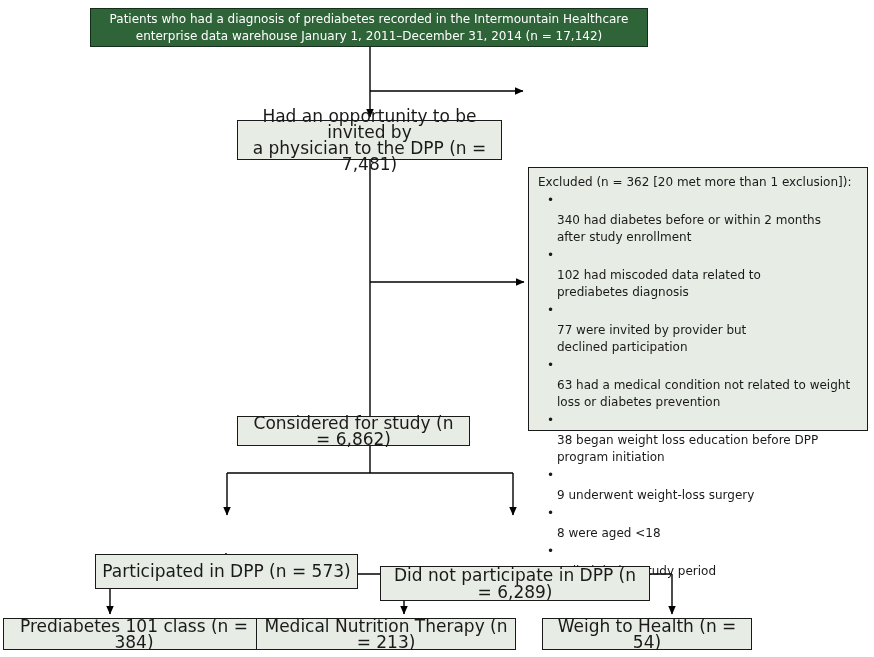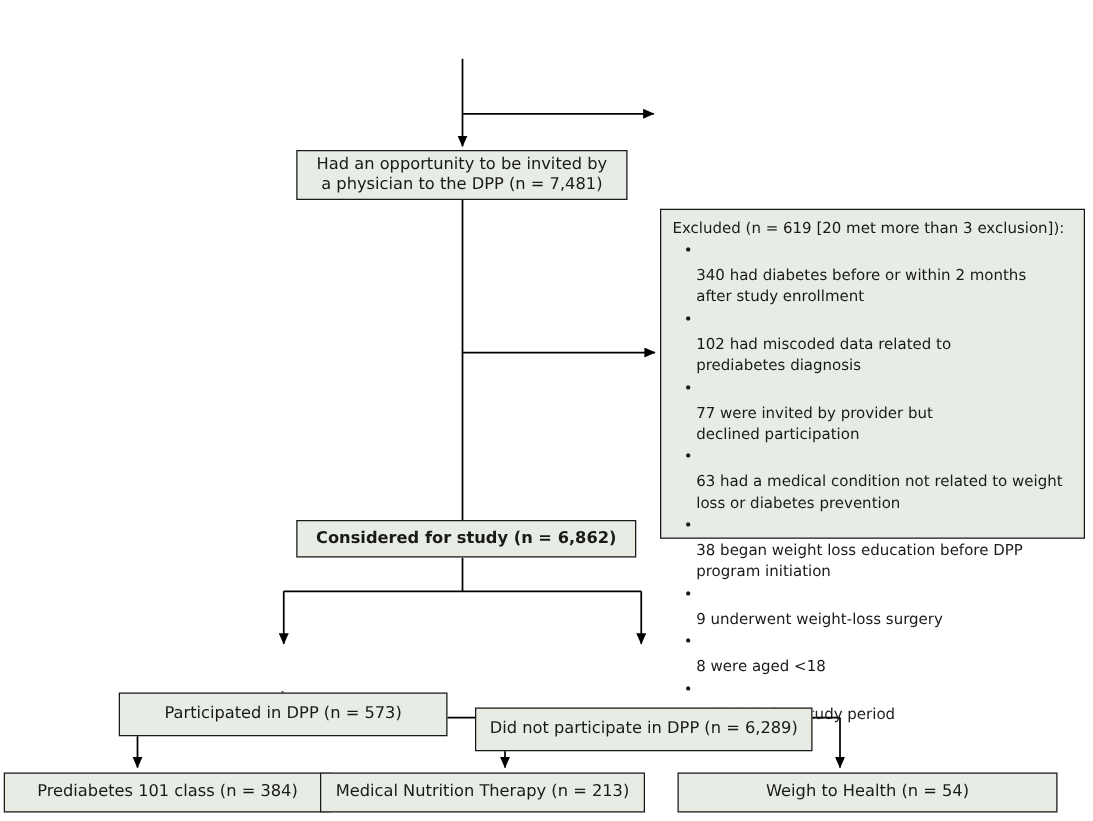--- a/index.html
+++ b/index.html
@@ -8,21 +8,21 @@
     font-family:"DejaVu Sans","Liberation Sans",sans-serif; color:#1a1a1a;
     overflow:hidden;
   }
   .connectors { position:absolute; left:0; top:0; width:874px; height:657px; }
   .box {
     position:absolute; box-sizing:border-box;
     background:#e7ece4; border:1.5px solid #1a1a1a;
   }
   .cbox {
     display:flex; align-items:center; justify-content:center;
-    text-align:center; font-size:13px; line-height:16.2px; padding:2px 6px;
+    text-align:center; font-size:17px; line-height:16.2px; padding:2px 6px;
   }
   .cbox span { white-space:pre-wrap; }
   .dark {
     background:#2e6438; color:#ffffff; border-color:#142e1b; font-size:12px;
   }
   .small { font-size:12px; }
   .bigbox {
     padding:6px 8px 5px 9px; font-size:12px; line-height:17px; text-align:left;
   }
   .excl-hdr { white-space:nowrap; }
@@ -52,29 +52,33 @@
       <path d="M227 473 V515" marker-end="url(#arrow)"></path>
       <path d="M513 473 V515" marker-end="url(#arrow)"></path>
       <path d="M226 553 V574"></path>
       <path d="M110 574 H672"></path>
       <path d="M110 574 V614" marker-end="url(#arrow)"></path>
       <path d="M404 574 V614" marker-end="url(#arrow)"></path>
       <path d="M672 574 V614" marker-end="url(#arrow)"></path>
     </g>
   </svg>
 
+  <div class="box cbox dark" style="left:90px; top:8px; width:558px; height:39px;">
+    <span>Patients who had a diagnosis of prediabetes recorded in the Intermountain Healthcare
+enterprise data warehouse January 1, 2011–December 31, 2014 (n = 17,142)</span>
+  </div>
 
 
   <div class="box cbox" style="left:237px; top:120px; width:265px; height:40px;">
     <span>Had an opportunity to be invited by
 a physician to the DPP (n = 7,481)</span>
   </div>
 
   <div class="box bigbox" style="left:528px; top:167px; width:340px; height:264px;">
-    <div class="excl-hdr">Excluded (n = 619 [20 met more than 3 exclusion]):</div>
+    <div class="excl-hdr">Excluded (n = 362 [20 met more than 1 exclusion]):</div>
     <div class="bullets">
       <div class="bullet-row">
         <span class="dot">•</span>
         <span class="bt">340 had diabetes before or within 2 months
 after study enrollment</span>
       </div>
       <div class="bullet-row">
         <span class="dot">•</span>
         <span class="bt">102 had miscoded data related to
 prediabetes diagnosis</span>
@@ -102,37 +106,37 @@
         <span class="dot">•</span>
         <span class="bt">8 were aged &lt;18</span>
       </div>
       <div class="bullet-row">
         <span class="dot">•</span>
         <span class="bt">6 died during study period</span>
       </div>
     </div>
   </div>
 
-  <div class="box cbox" style="left:237px; top:416px; width:272px; height:30px;font-weight:bold;">
+  <div class="box cbox" style="left:237px; top:416px; width:233px; height:30px;">
     <span>Considered for study (n = 6,862)</span>
   </div>
 
   <div class="box cbox" style="left:95px; top:518px; width:263px; height:35px;margin-top:36px;">
     <span>Participated in DPP (n = 573)</span>
   </div>
 
   <div class="box cbox" style="left:380px; top:518px; width:270px; height:35px;margin-top:48px;">
     <span>Did not participate in DPP (n = 6,289)</span>
   </div>
 
   <div class="box cbox" style="left:3px; top:618px; width:262px; height:32px;">
     <span>Prediabetes 101 class (n = 384)</span>
   </div>
 
   <div class="box cbox" style="left:256px; top:618px; width:260px; height:32px;">
     <span>Medical Nutrition Therapy (n = 213)</span>
   </div>
 
-  <div class="box cbox" style="left:542px; top:618px; width:304px; height:32px;">
+  <div class="box cbox" style="left:542px; top:618px; width:210px; height:32px;">
     <span>Weigh to Health (n = 54)</span>
   </div>
 
 </div>
 
 </body></html>

